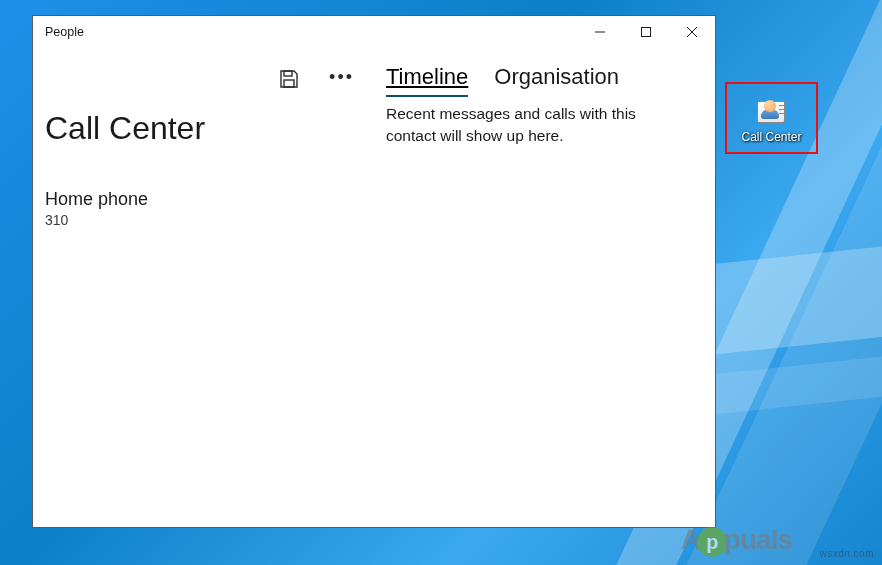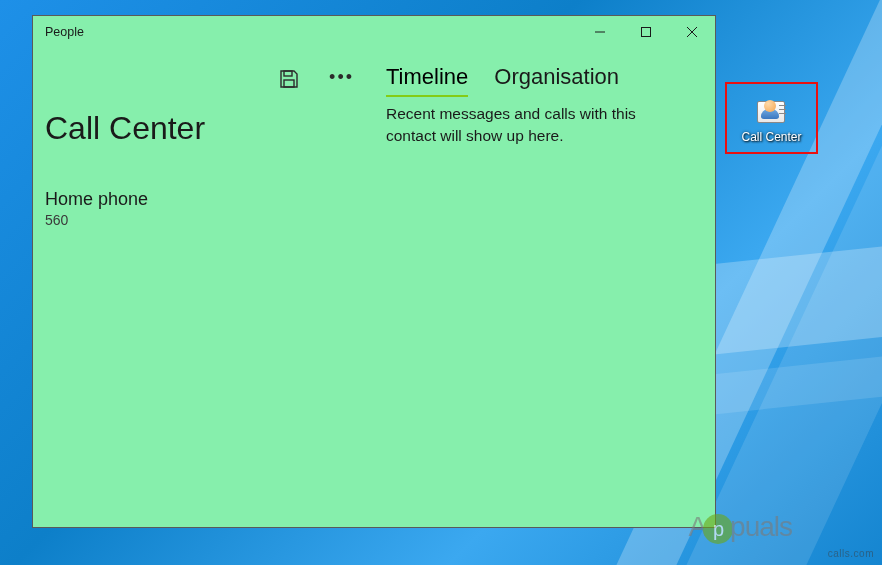--- a/index.html
+++ b/index.html
@@ -95,21 +95,21 @@
       line-height: 1;
     }
 
     
     .app-window {
       position: absolute;
       left: 32px;
       top: 15px;
       width: 684px;
       height: 513px;
-      background: #86efac;
+      background: #ffffff;
       border: 1px solid #5a5a5a;
       display: flex;
       flex-direction: column;
     }
     .titlebar {
       height: 32px;
       display: flex;
       align-items: center;
       justify-content: space-between;
       padding-left: 12px;
@@ -190,22 +190,23 @@
       display: flex;
       gap: 26px;
     }
     .tab {
       font-size: 22px;
       font-weight: 400;
       color: #1a1a1a;
       padding-bottom: 5px;
     }
     .tab.active {
-      border-bottom: 2px solid #84cc16;
+      border-bottom: 2px solid #0c4a6e;
       color: #000;
+      text-decoration: underline;
     }
     .timeline-msg {
       margin-top: 6px;
       font-size: 15.5px;
       color: #1a1a1a;
       line-height: 1.4;
       max-width: 290px;
     }
 
     
@@ -213,23 +214,23 @@
       position: absolute;
       right: 8px;
       bottom: 6px;
       font-size: 10px;
       color: rgba(60,60,60,0.5);
       letter-spacing: 0.5px;
     }
     .brand-logo {
       position: absolute;
       right: 90px;
-      bottom: 21px;
+      bottom: 8px;
       font-size: 28px;
-      font-weight: 400;
+      font-weight: 700;
       color: #7a7a7a;
       opacity: 0.6;
       letter-spacing: -1px;
       font-family: Arial, sans-serif;
     }
     .brand-p {
       display: inline-block;
       background: #6ca814;
       color: #fff;
       width: 30px;
@@ -297,30 +298,30 @@
             <rect x="5" y="11" width="10" height="7" fill="none" stroke="#2b2b2b" stroke-width="1.4"></rect>
           </svg>
         </span>
         <span class="more-icon">
           <span>•••</span>
         </span>
       </div>
       <div class="contact-name">Call Center</div>
       <div class="phone-section">
         <div class="phone-label">Home phone</div>
-        <div class="phone-value">560</div>
+        <div class="phone-value">310</div>
       </div>
     </div>
 
     <div class="right-pane">
       <div class="tabs">
         <div class="tab active">Timeline</div>
         <div class="tab">Organisation</div>
       </div>
       <div class="timeline-msg">Recent messages and calls with this contact will show up here.</div>
     </div>
   </div>
 </div>
 
 <div class="brand-logo">
   <span>A</span><span class="brand-p">p</span><span>puals</span>
 </div>
-<div class="watermark">calls.com</div>
+<div class="watermark">wsxdn.com</div>
 
 </body></html>

